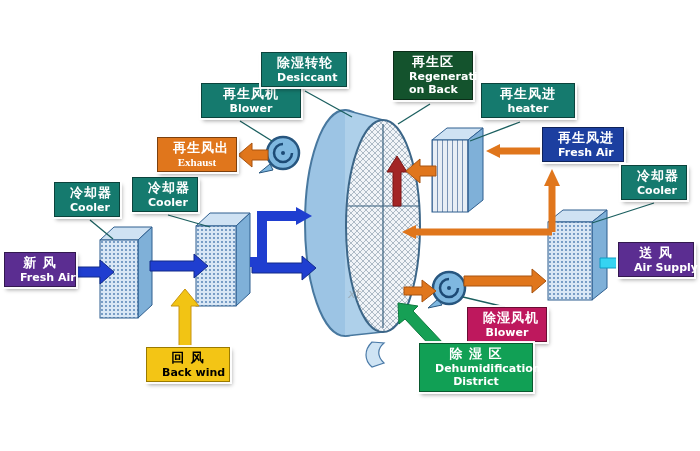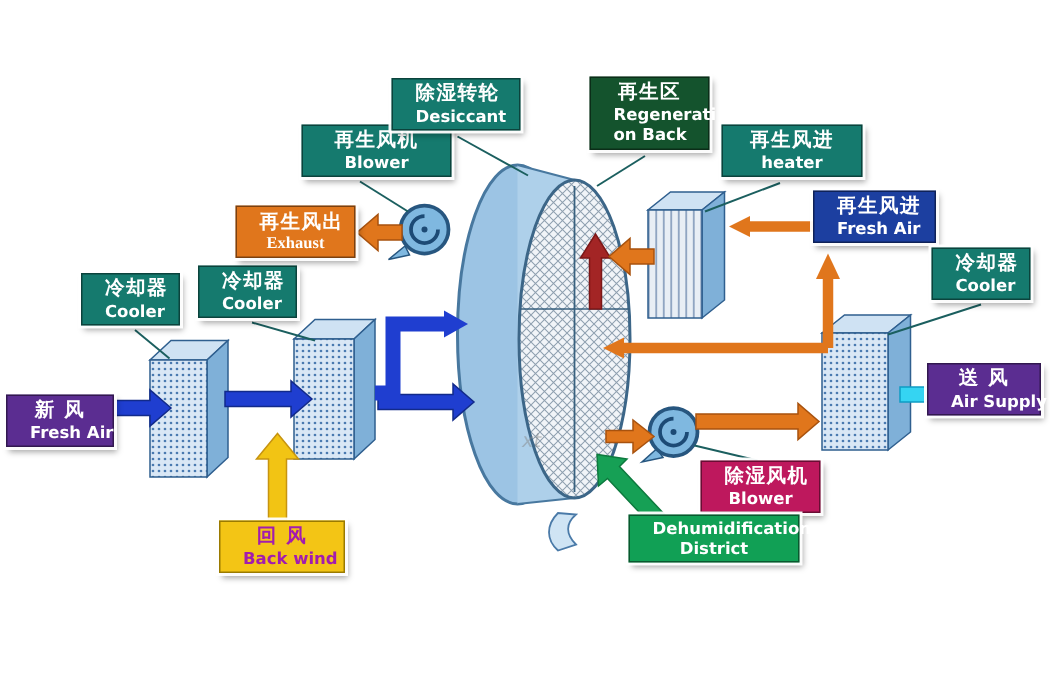--- a/index.html
+++ b/index.html
@@ -116,36 +116,36 @@
       <line x1="520" y1="122" x2="470" y2="141"></line>
       <line x1="90" y1="220" x2="113" y2="239"></line>
       <line x1="168" y1="215" x2="210" y2="227"></line>
       <line x1="654" y1="203" x2="592" y2="223"></line>
       <line x1="505" y1="307" x2="463" y2="297"></line>
     </g>
 
     <text x="348" y="298" font-size="13" font-style="italic" fill="rgba(130,130,130,0.45)">xt</text>
   </svg>
 
-  <div class="chip" style="left:4px;top:252px;width:72px;background:#5b2d91;margin-top:11px;">
+  <div class="chip" style="left:4px;top:252px;width:72px;background:#5b2d91;">
     <div class="zh">新 风</div>
     <div class="en">Fresh Air</div>
   </div>
 
   <div class="chip" style="left:54px;top:182px;width:66px;background:#157a6e;">
     <div class="zh">冷却器</div>
     <div class="en">Cooler</div>
   </div>
 
   <div class="chip" style="left:132px;top:177px;width:66px;background:#157a6e;">
     <div class="zh">冷却器</div>
     <div class="en">Cooler</div>
   </div>
 
-  <div class="chip" style="left:146px;top:347px;width:84px;background:#f3c515;color:#a21caf;border-color:#9a7a00;">
+  <div class="chip" style="left:146px;top:347px;width:84px;background:#f3c515;color:#000000;border-color:#9a7a00;">
     <div class="zh">回 风</div>
     <div class="en">Back wind</div>
   </div>
 
   <div class="chip" style="left:201px;top:83px;width:100px;background:#157a6e;">
     <div class="zh">再生风机</div>
     <div class="en">Blower</div>
   </div>
 
   <div class="chip" style="left:157px;top:137px;width:80px;background:#e0761c;font-family:Liberation Serif, serif;">
@@ -183,17 +183,18 @@
     <div class="zh">送 风</div>
     <div class="en">Air Supply</div>
   </div>
 
   <div class="chip" style="left:467px;top:307px;width:80px;background:#be185d;">
     <div class="zh">除湿风机</div>
     <div class="en">Blower</div>
   </div>
 
   <div class="chip" style="left:419px;top:343px;width:114px;background:#11a055;">
+    <div class="zh">除 湿 区</div>
     <div class="en">Dehumidification</div>
     <div class="en">District</div>
   </div>
 
 </div>
 
 </body></html>

